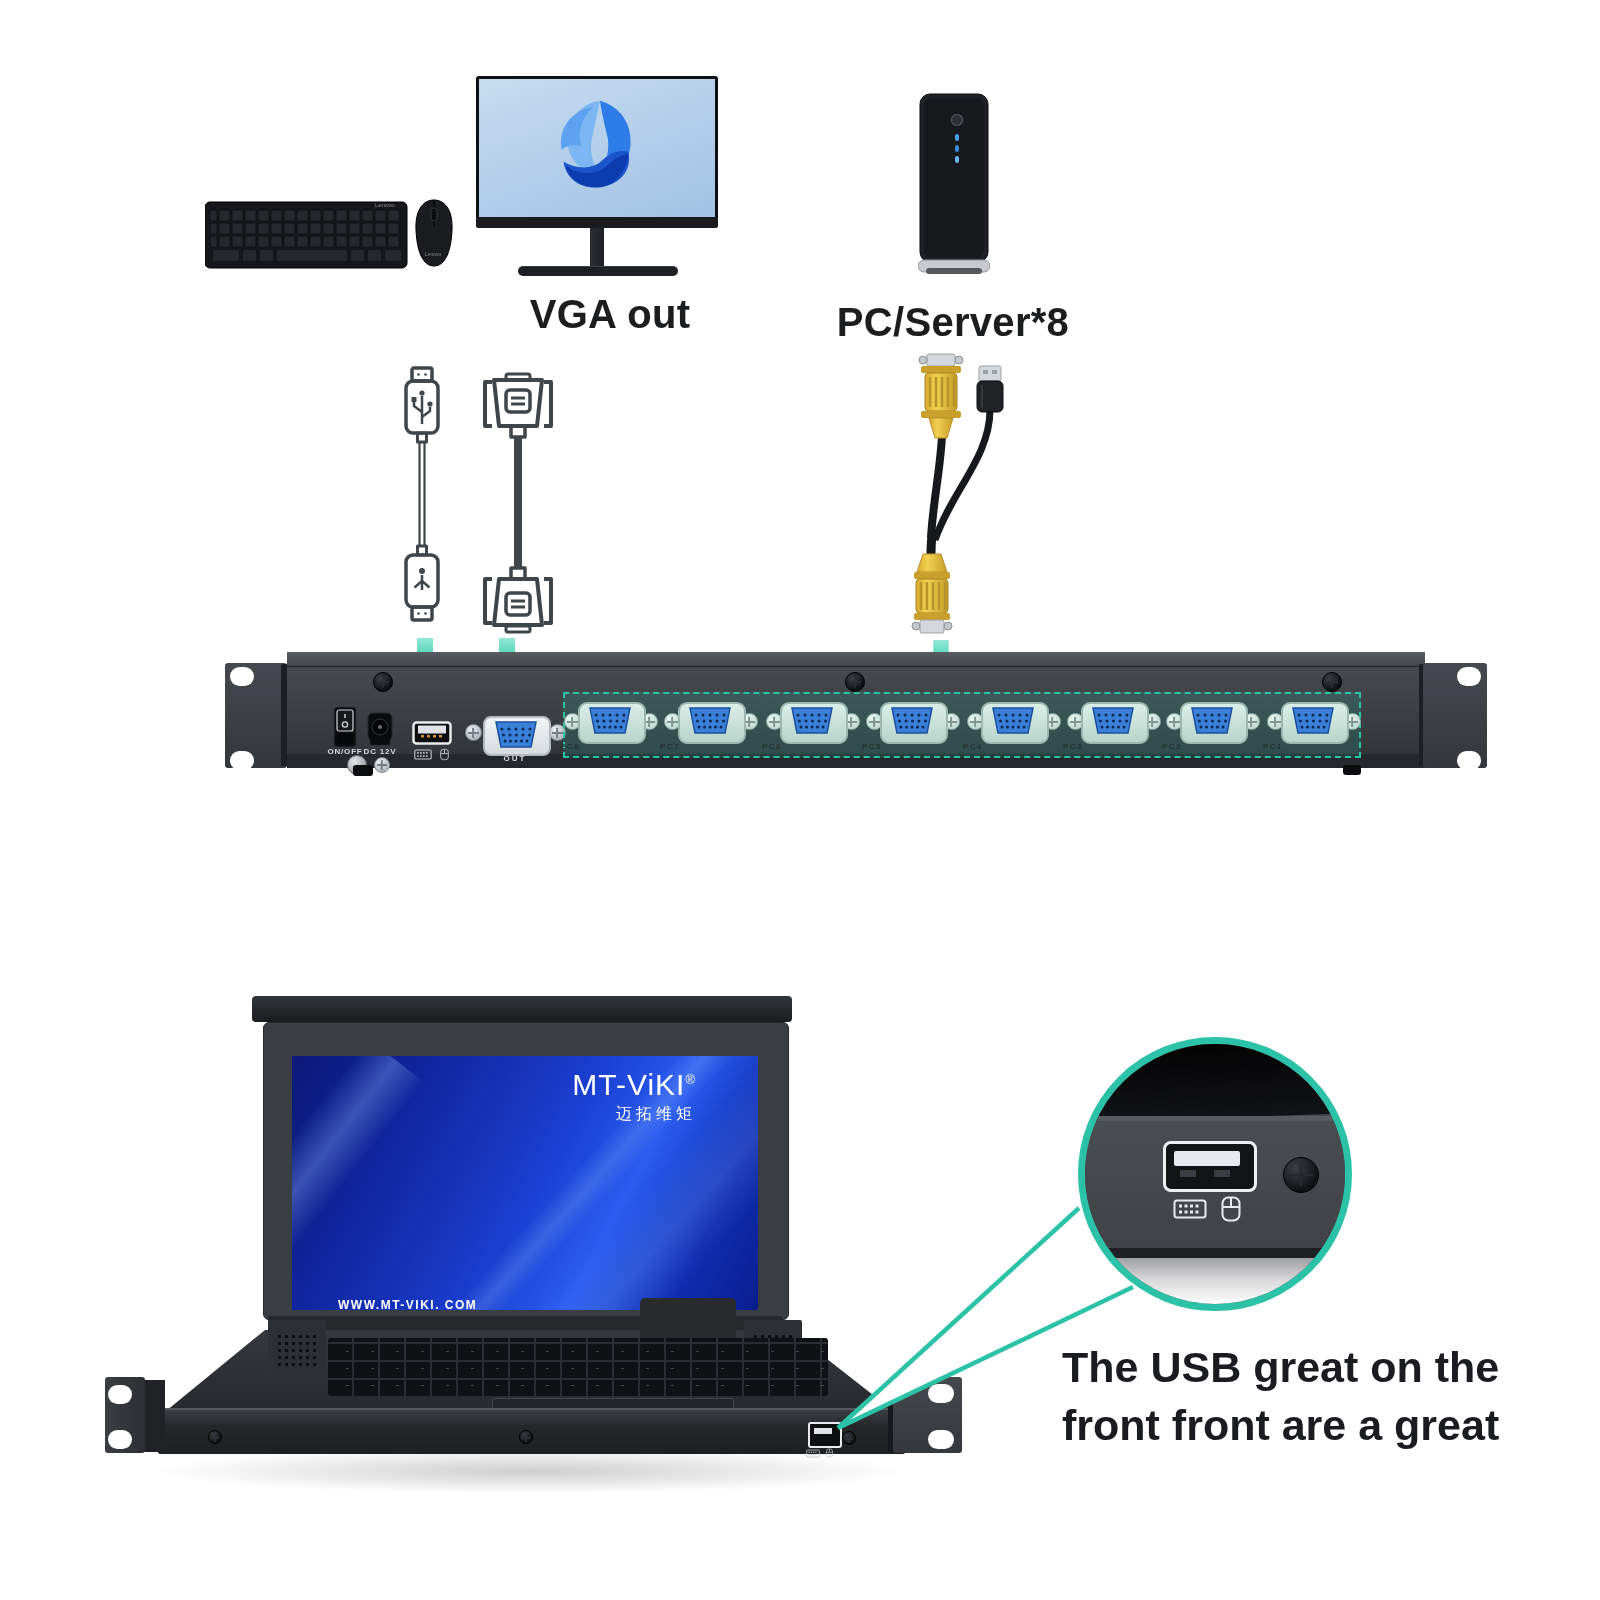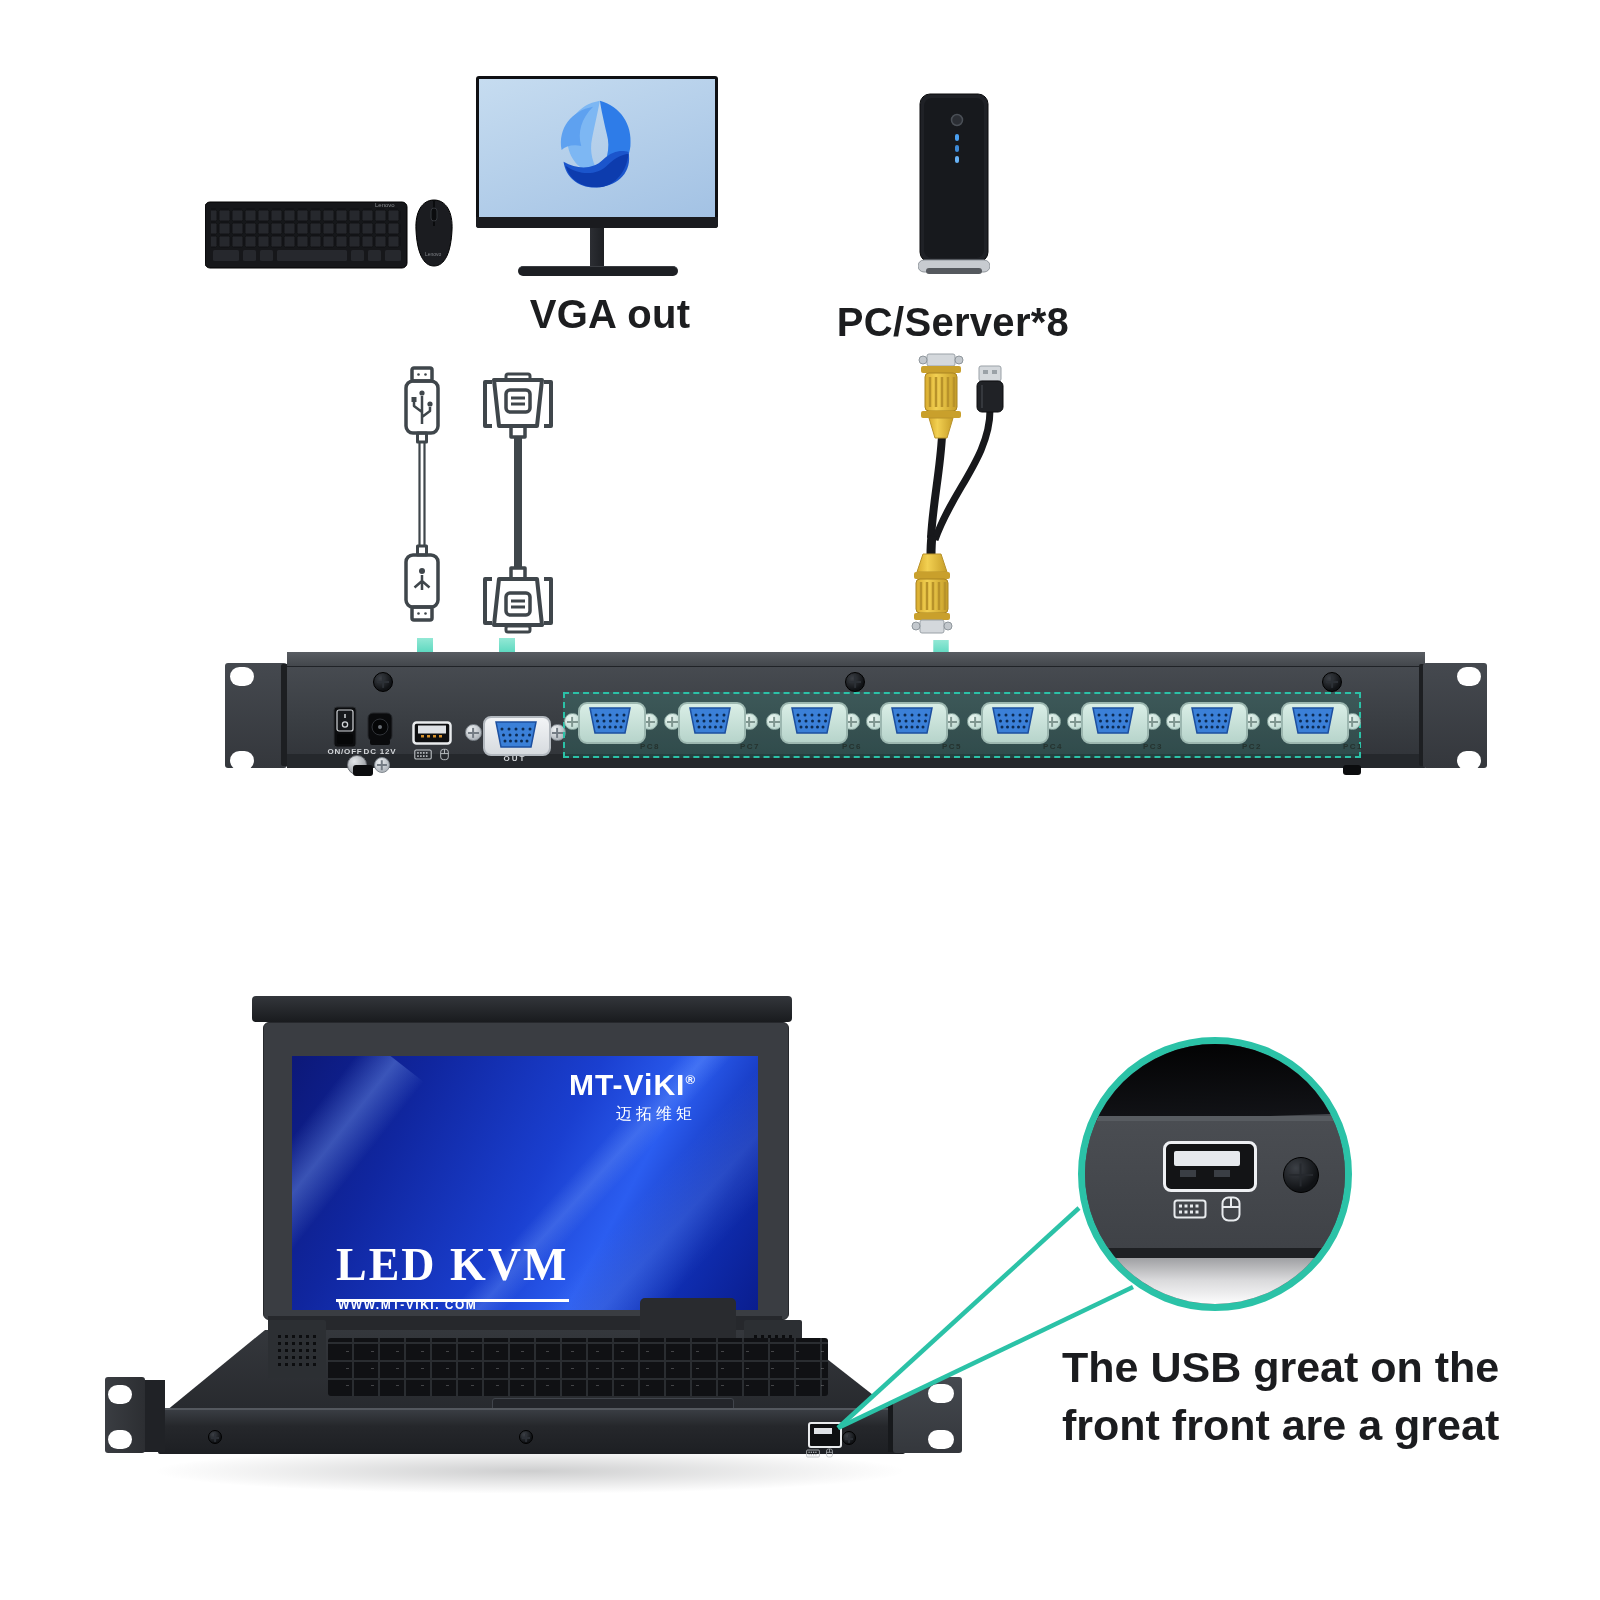--- a/index.html
+++ b/index.html
@@ -16,21 +16,21 @@
   .screw.silver{background:radial-gradient(circle at 35% 30%,#eef1f3,#b2b8be 72%);border-color:#81888f;--cross:#747c84;}
   .screw.mint{background:radial-gradient(circle at 35% 30%,#ecf7f2,#c0dbd3 72%);border-color:#90aba4;--cross:#7f9690;}
   
   #rack{position:absolute;left:225px;top:648px;width:1270px;height:134px;}
   .ear{position:absolute;background:linear-gradient(180deg,#45494f,#34373c);border-radius:3px;}
   .earhole{position:absolute;width:24px;height:19px;background:#fff;border-radius:10px;}
   .rlabel{position:absolute;font-size:8px;font-weight:700;color:#d4d7da;letter-spacing:.8px;text-align:center;}
   .vport{position:absolute;width:100px;height:56px;top:52px;}
   .vshell{position:absolute;left:18px;top:2px;width:64px;height:38px;border-radius:9px;
           background:linear-gradient(180deg,#d9eee6,#b7d4cb);border:2px solid #9cb7b0;}
-  .vplabel{position:absolute;left:0;top:42px;width:100px;text-align:right;font-size:8px;font-weight:700;
+  .vplabel{position:absolute;left:0;top:42px;width:100px;text-align:left;font-size:8px;font-weight:700;
            letter-spacing:1.5px;color:#25322e;}
   
   #console{position:absolute;left:95px;top:990px;width:870px;height:520px;}
   .venting{position:absolute;background-image:radial-gradient(#0c0d0f 1.7px,transparent 2px);
            background-size:7px 7px;}
   
   #magnifier{position:absolute;left:1078px;top:1037px;width:260px;height:260px;border:7px solid #2bc2a7;
              border-radius:50%;overflow:hidden;background:#46494e;}
   
   #callout-text{position:absolute;left:1062px;top:1338px;font-size:43px;line-height:58px;font-weight:600;color:#1b1c1f;}
@@ -381,26 +381,25 @@
 
   <div id="console">
     <div class="abs" style="left:157px;top:6px;width:540px;height:26px;border-radius:4px;background:linear-gradient(180deg,#33363b,#191b1e)"></div>
     <div class="abs" style="left:168px;top:32px;width:524px;height:296px;background:#3a3d42;border:1px solid #26282c;border-radius:6px"></div>
 
     <div id="led-screen">
       <div class="streak" style="left:-60px;top:-40px;width:70px;height:420px;transform:rotate(38deg)"></div>
       <div class="streak" style="left:250px;top:-80px;width:40px;height:480px;transform:rotate(42deg);opacity:.7"></div>
       <div class="streak" style="left:330px;top:-60px;width:90px;height:480px;transform:rotate(42deg);opacity:.5"></div>
       <div class="abs" style="right:62px;top:12px;text-align:right;color:#fff">
-        <div style="font-size:30px;font-weight:700;letter-spacing:1px">
+        <div style="font-size:30px;font-weight:400;letter-spacing:1px">
           <span>MT-ViKI</span><sup style="font-size:13px">®</sup>
         </div>
         <div style="font-size:16px;letter-spacing:4px;margin-top:2px">迈拓维矩</div>
       </div>
-      <div class="abs" style="left:44px;top:182px;color:#fff;font-family:'Liberation Serif',serif;font-weight:700;font-size:46px;letter-spacing:2px;border-bottom:3px solid #fff;padding-bottom:8px">LED KVM</div>
       <div class="abs" style="left:46px;top:242px;color:#fff;font-size:12px;font-weight:700;letter-spacing:1.5px">WWW.MT-VIKI. COM</div>
     </div>
 
     <div class="abs" style="left:173px;top:326px;width:514px;height:22px;background:#26282c"></div>
     <div class="abs" style="left:40px;top:336px;width:790px;height:100px;background:linear-gradient(180deg,#35383d,#25272b);
          clip-path:polygon(130px 4px,655px 4px,770px 94px,20px 94px)"></div>
     <div class="abs" style="left:173px;top:330px;width:58px;height:58px;background:#2c2f33;border-radius:2px">
       <div class="venting abs" style="left:8px;top:13px;width:40px;height:36px"></div>
     </div>
     <div class="abs" style="left:649px;top:330px;width:58px;height:58px;background:#2c2f33;border-radius:2px">

